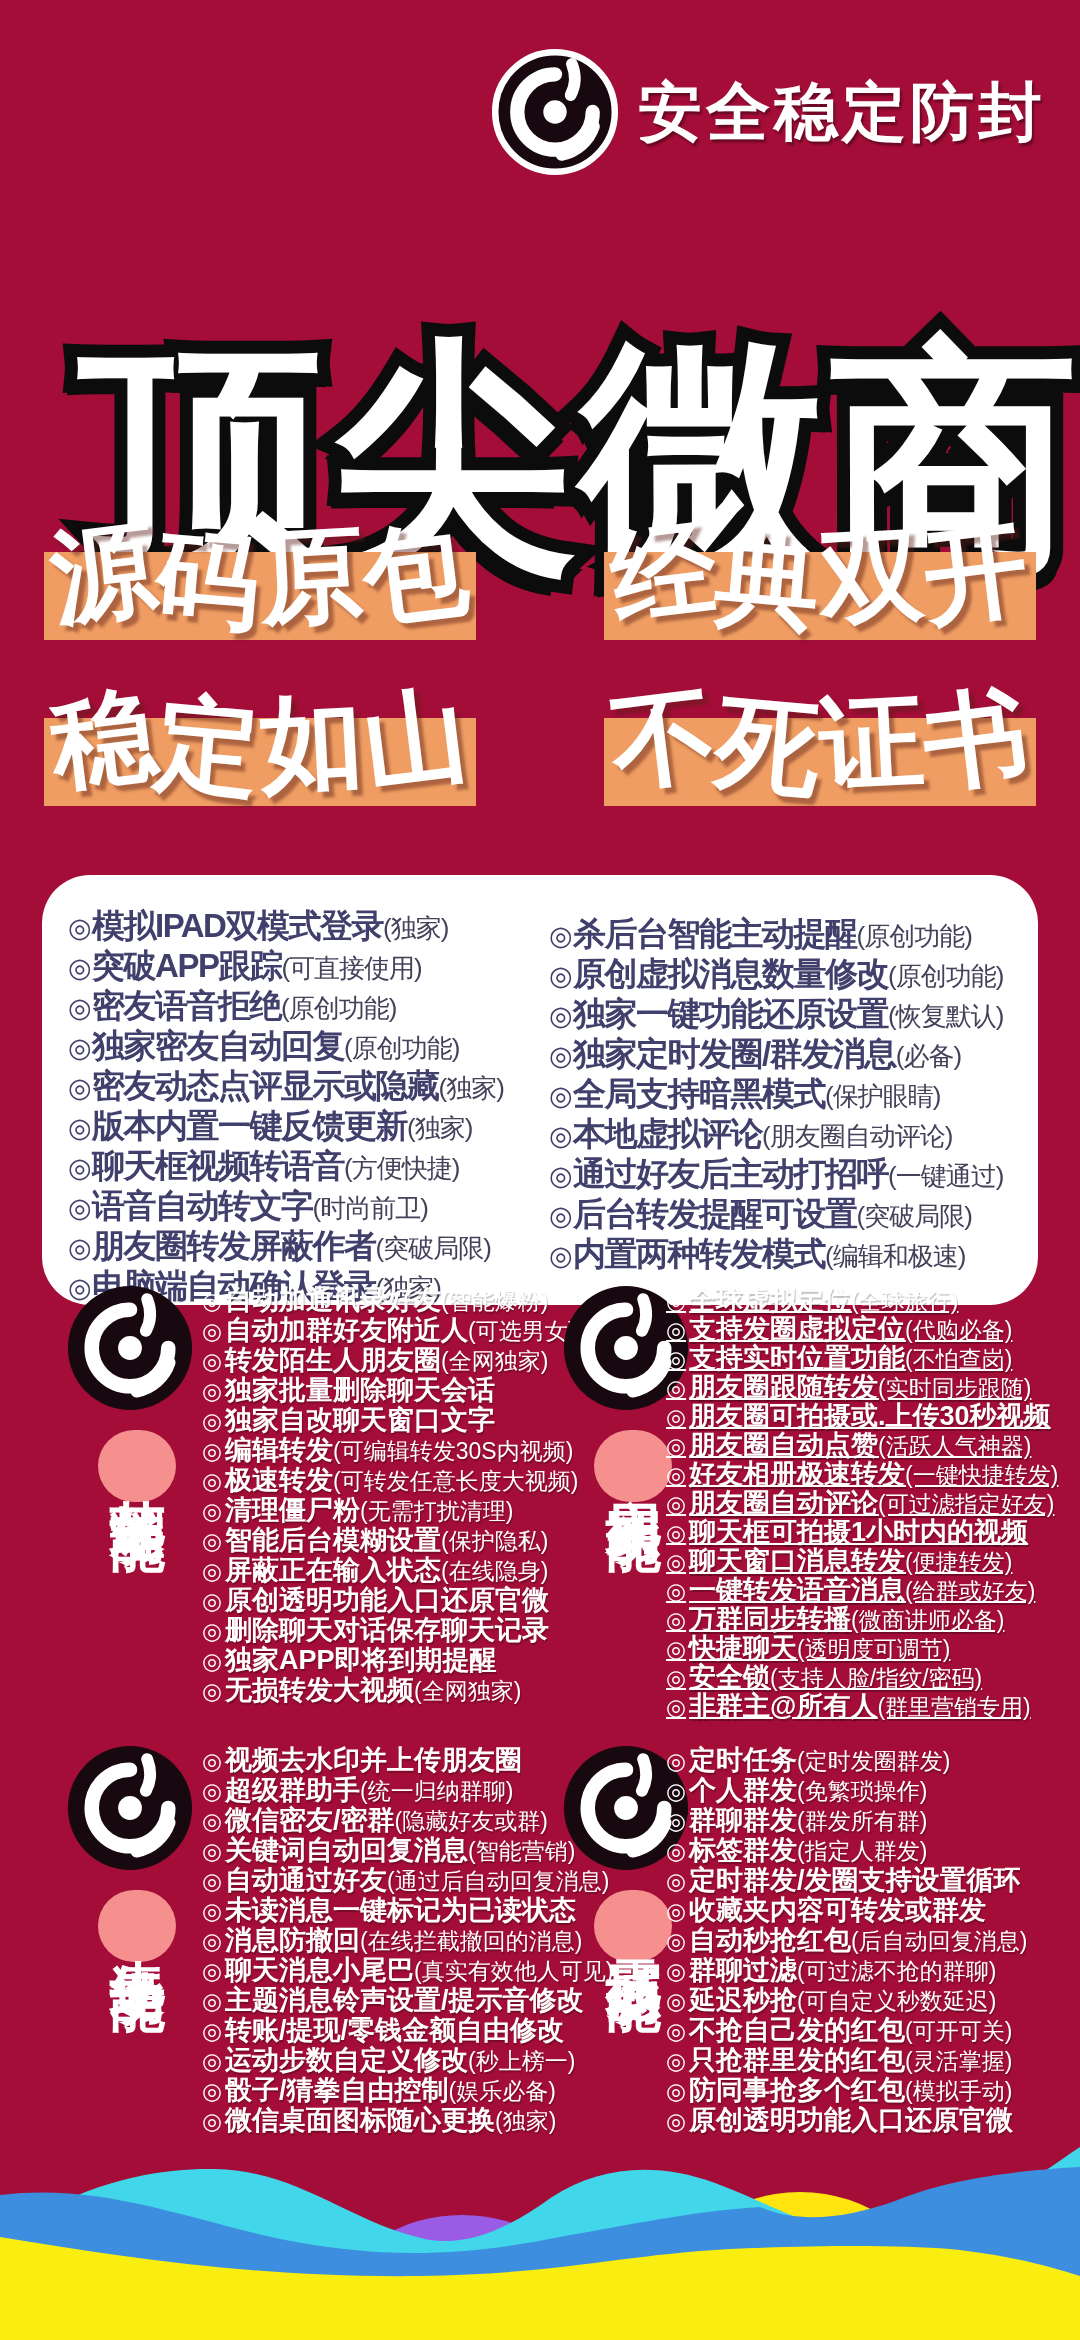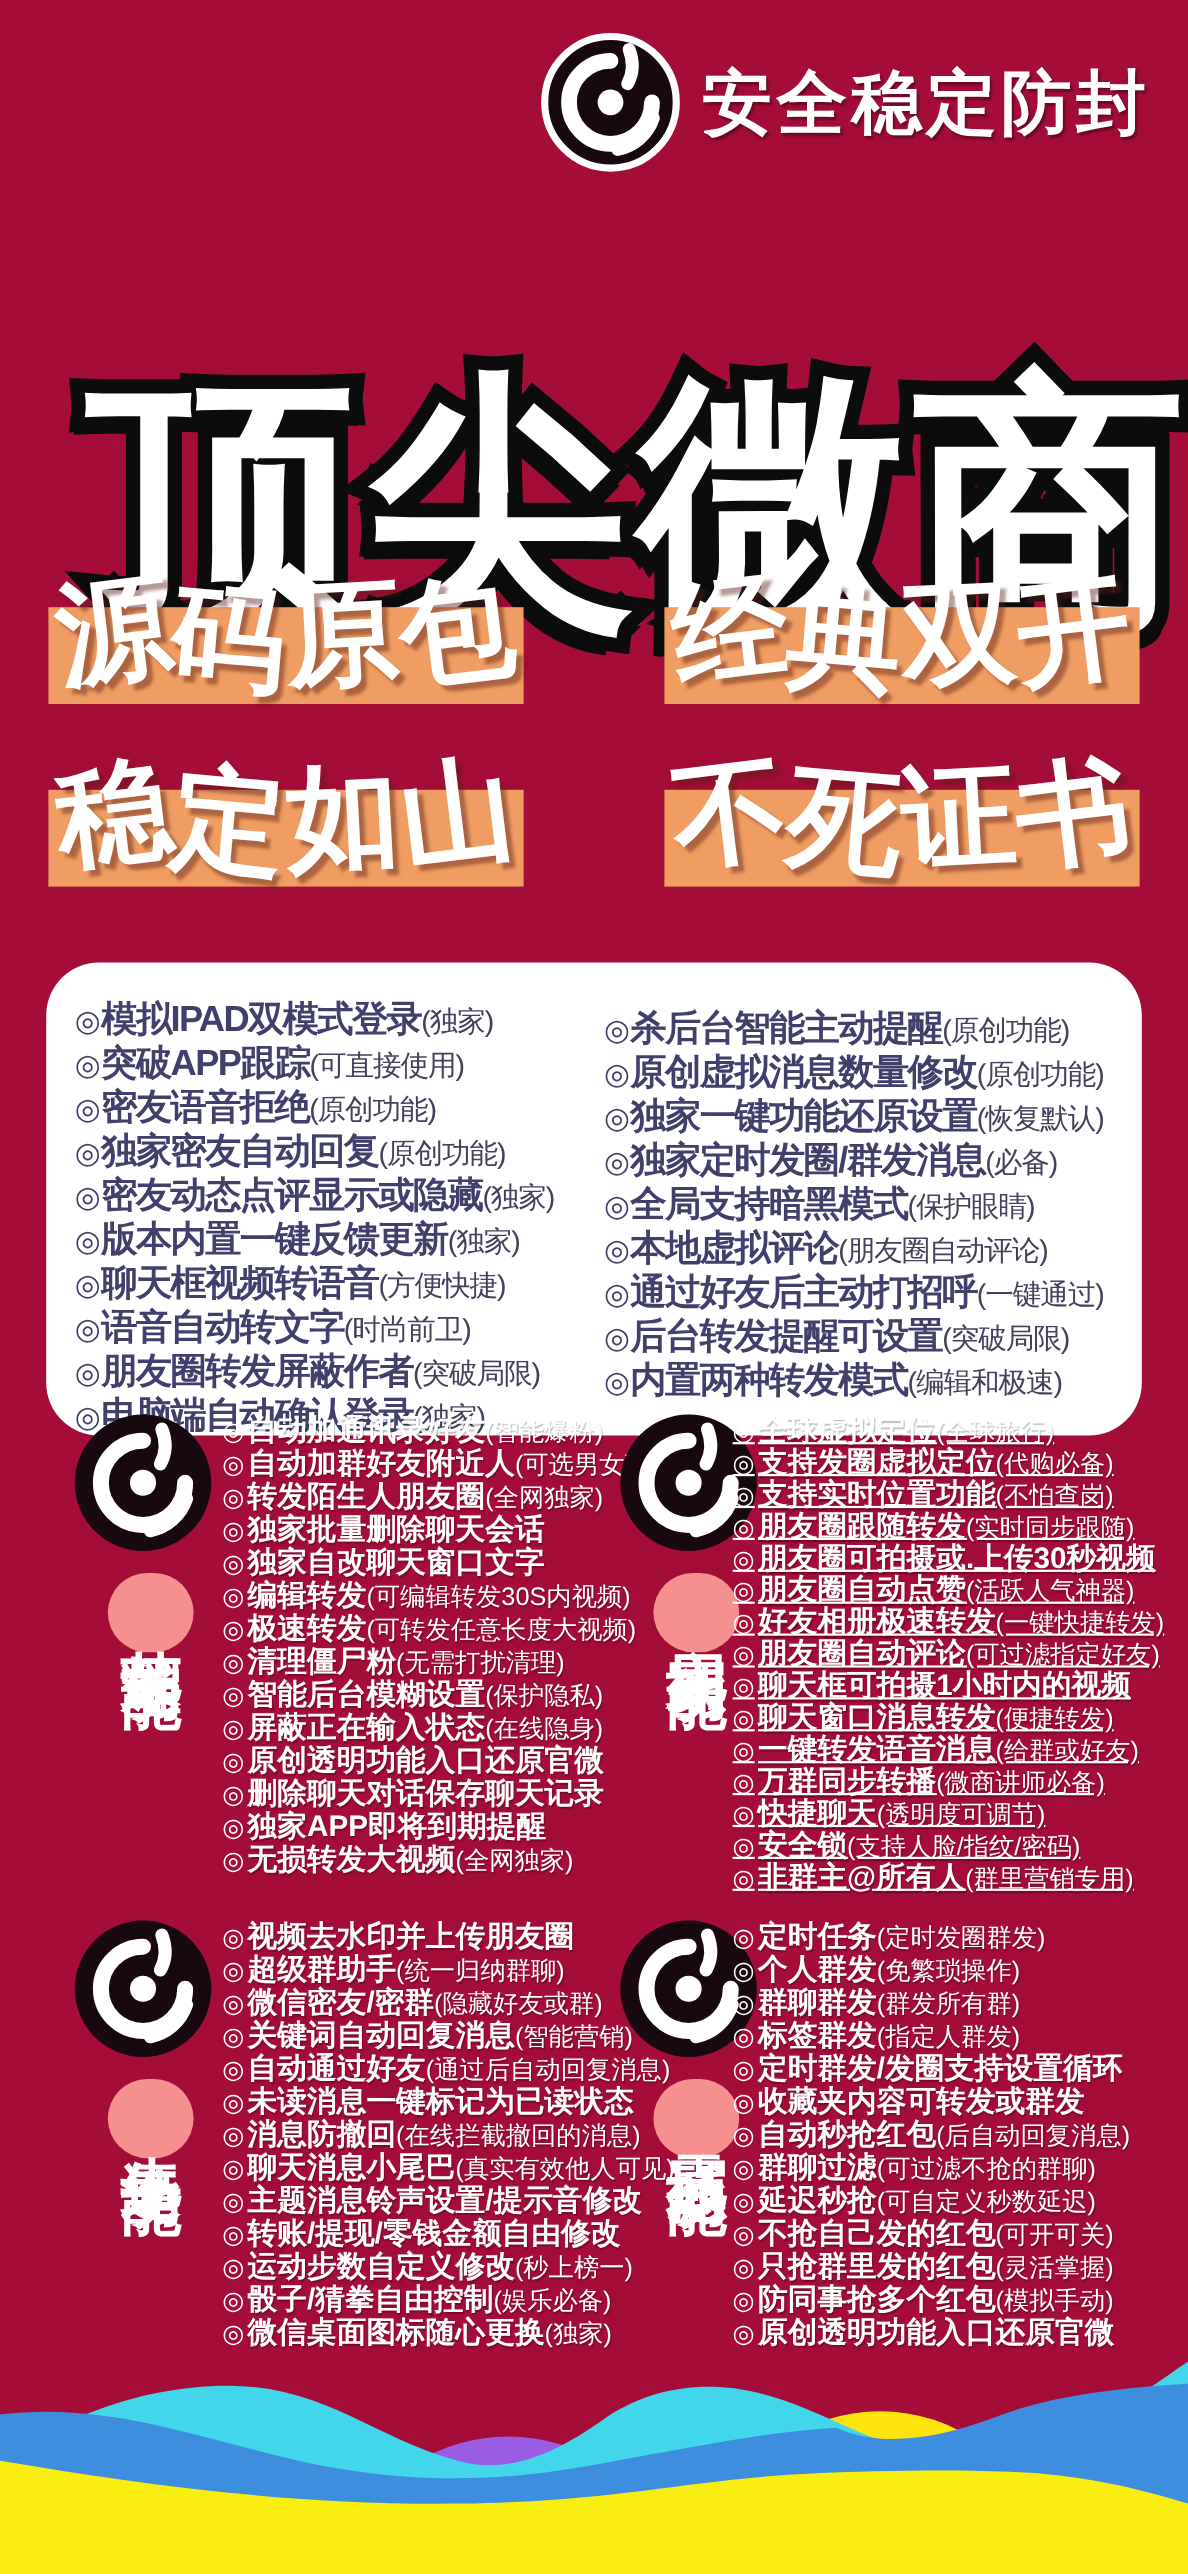--- a/index.html
+++ b/index.html
@@ -1,20 +1,20 @@
 <!DOCTYPE html>
 <html><head>
 <meta charset="utf-8">
 <style>
   html,body{margin:0;padding:0;background:#a30d37;}
   .page{position:relative;width:1080px;height:2340px;background:#a30d37;overflow:hidden;
         font-family:"Liberation Sans","DejaVu Sans",sans-serif;}
 
   
-  .badge{position:absolute;top:28px;right:34px;display:flex;align-items:center;gap:18px;}
+  .badge{position:absolute;top:47px;right:34px;display:flex;align-items:center;gap:18px;}
   .logo-svg{display:block;width:100%;height:100%;}
   .badge .logo{width:130px;height:130px;}
   .badge-text{color:#fff;font-size:64px;font-weight:800;letter-spacing:4px;
               text-shadow:2px 3px 2px rgba(0,0,0,.35);}
 
   
   .title{position:absolute;top:150px;left:0;width:100%;text-align:right;z-index:0;
          font-size:248px;line-height:1.15;font-weight:900;color:#fff;letter-spacing:2px;white-space:nowrap;}
   .title::before{content:attr(data-text);position:absolute;left:0;top:0;width:100%;
          -webkit-text-stroke:26px #0c0c0c;z-index:-1;

